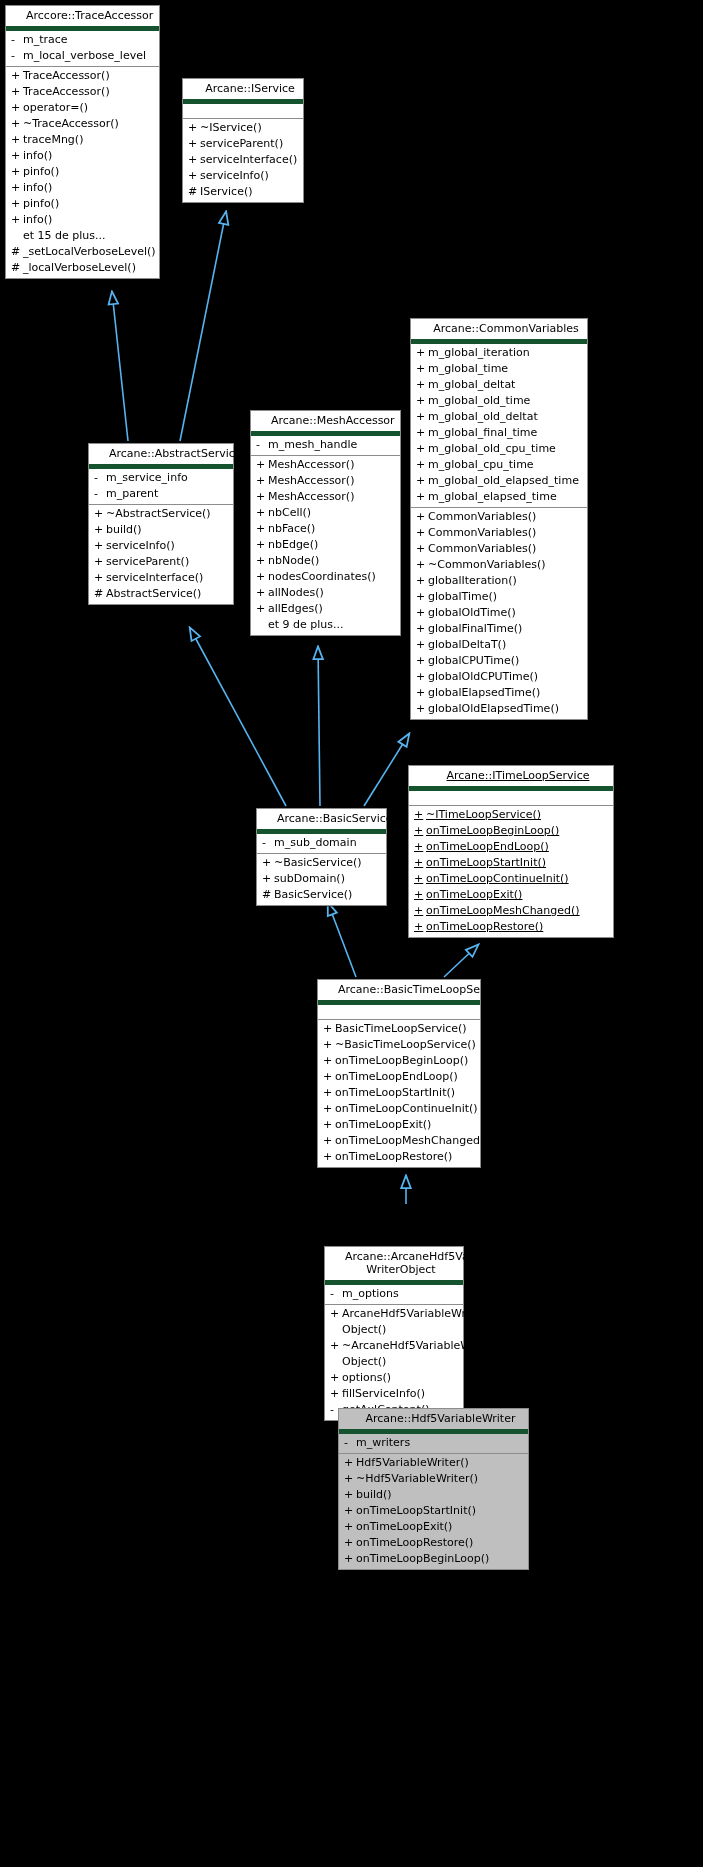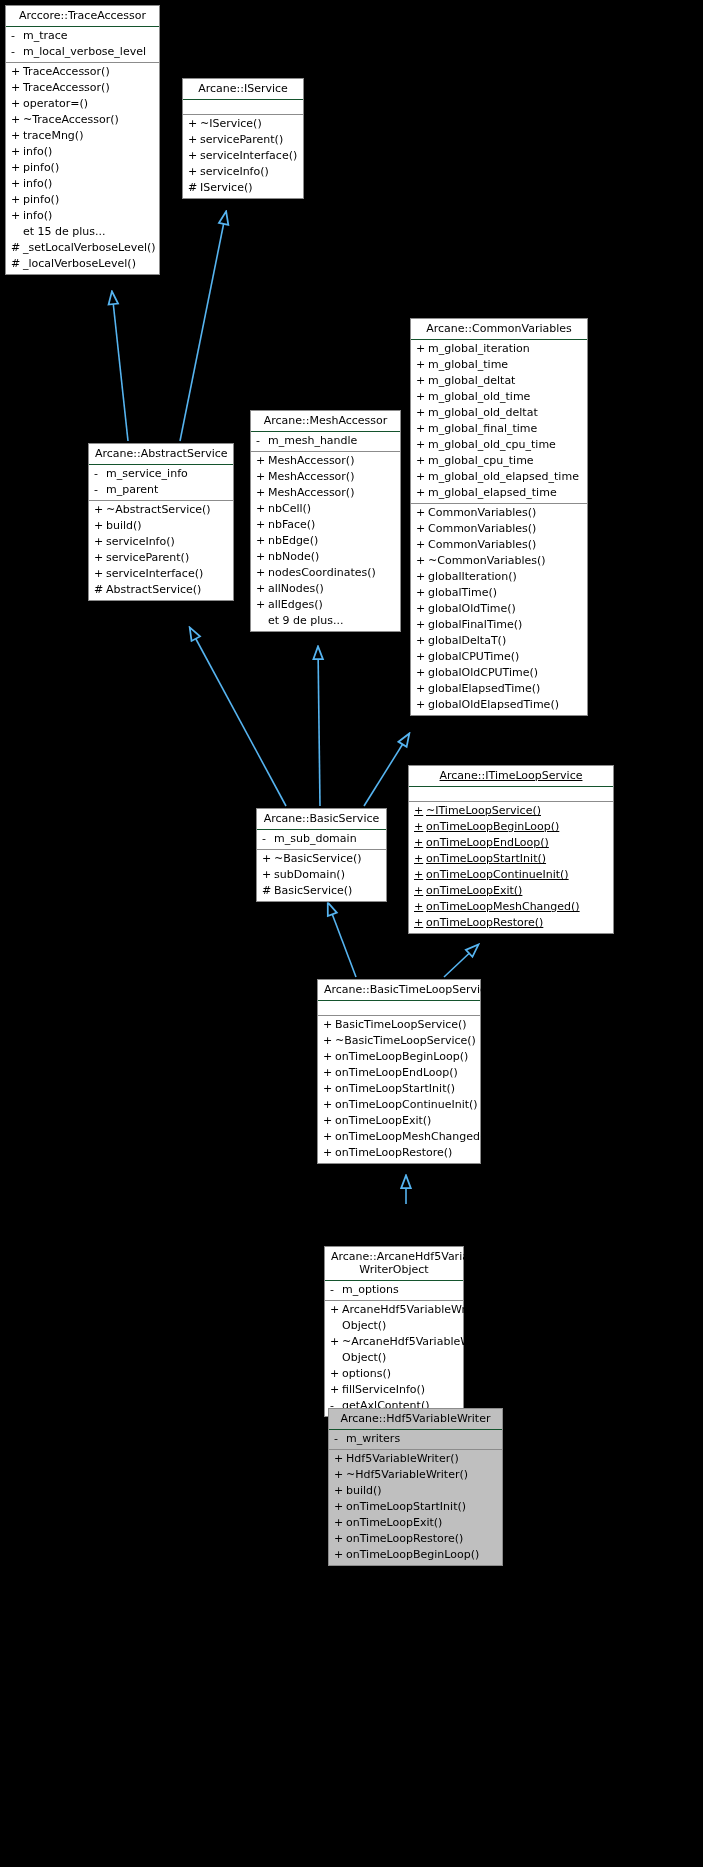--- a/index.html
+++ b/index.html
@@ -33,23 +33,23 @@
     box-sizing: border-box;
     box-shadow: 1px 1px 0 rgba(0,0,0,0.35);
   }
   .node.focus {
     background: #bfbfbf;
   }
   .node .title {
     text-align: center;
     font-size: 11px;
     color: #000;
-    padding: 3px 6px 4px 6px;
+    padding: 3px 6px 4px 20px;
     line-height: 13px;
-    border-bottom: 1px solid #14532d;
+    border-bottom: 5px solid #14532d;
     white-space: pre-line;
   }
   .node .sect {
     border-bottom: 1px solid #8c8c8c;
     padding: 1px 0 2px 0;
   }
   .node .sect:last-child {
     border-bottom: none;
   }
   .node .sect.empty {
@@ -523,21 +523,21 @@
         <div class="row">
           <span class="vis">+</span>
           <span class="nm">fillServiceInfo()</span>
         </div>
         <div class="row">
           <span class="vis">-</span>
           <span class="nm">getAxlContent()</span>
         </div>
       </div>
     </div>
-    <div class="node focus" style="left: 328px; top: 1408px; width: 175px;">
+    <div class="node focus" style="left: 338px; top: 1408px; width: 191px;">
       <div class="title">Arcane::Hdf5VariableWriter</div>
       <div class="sect">
         <div class="row">
           <span class="vis">-</span>
           <span class="nm">m_writers</span>
         </div>
       </div>
       <div class="sect">
         <div class="row">
           <span class="vis">+</span>

